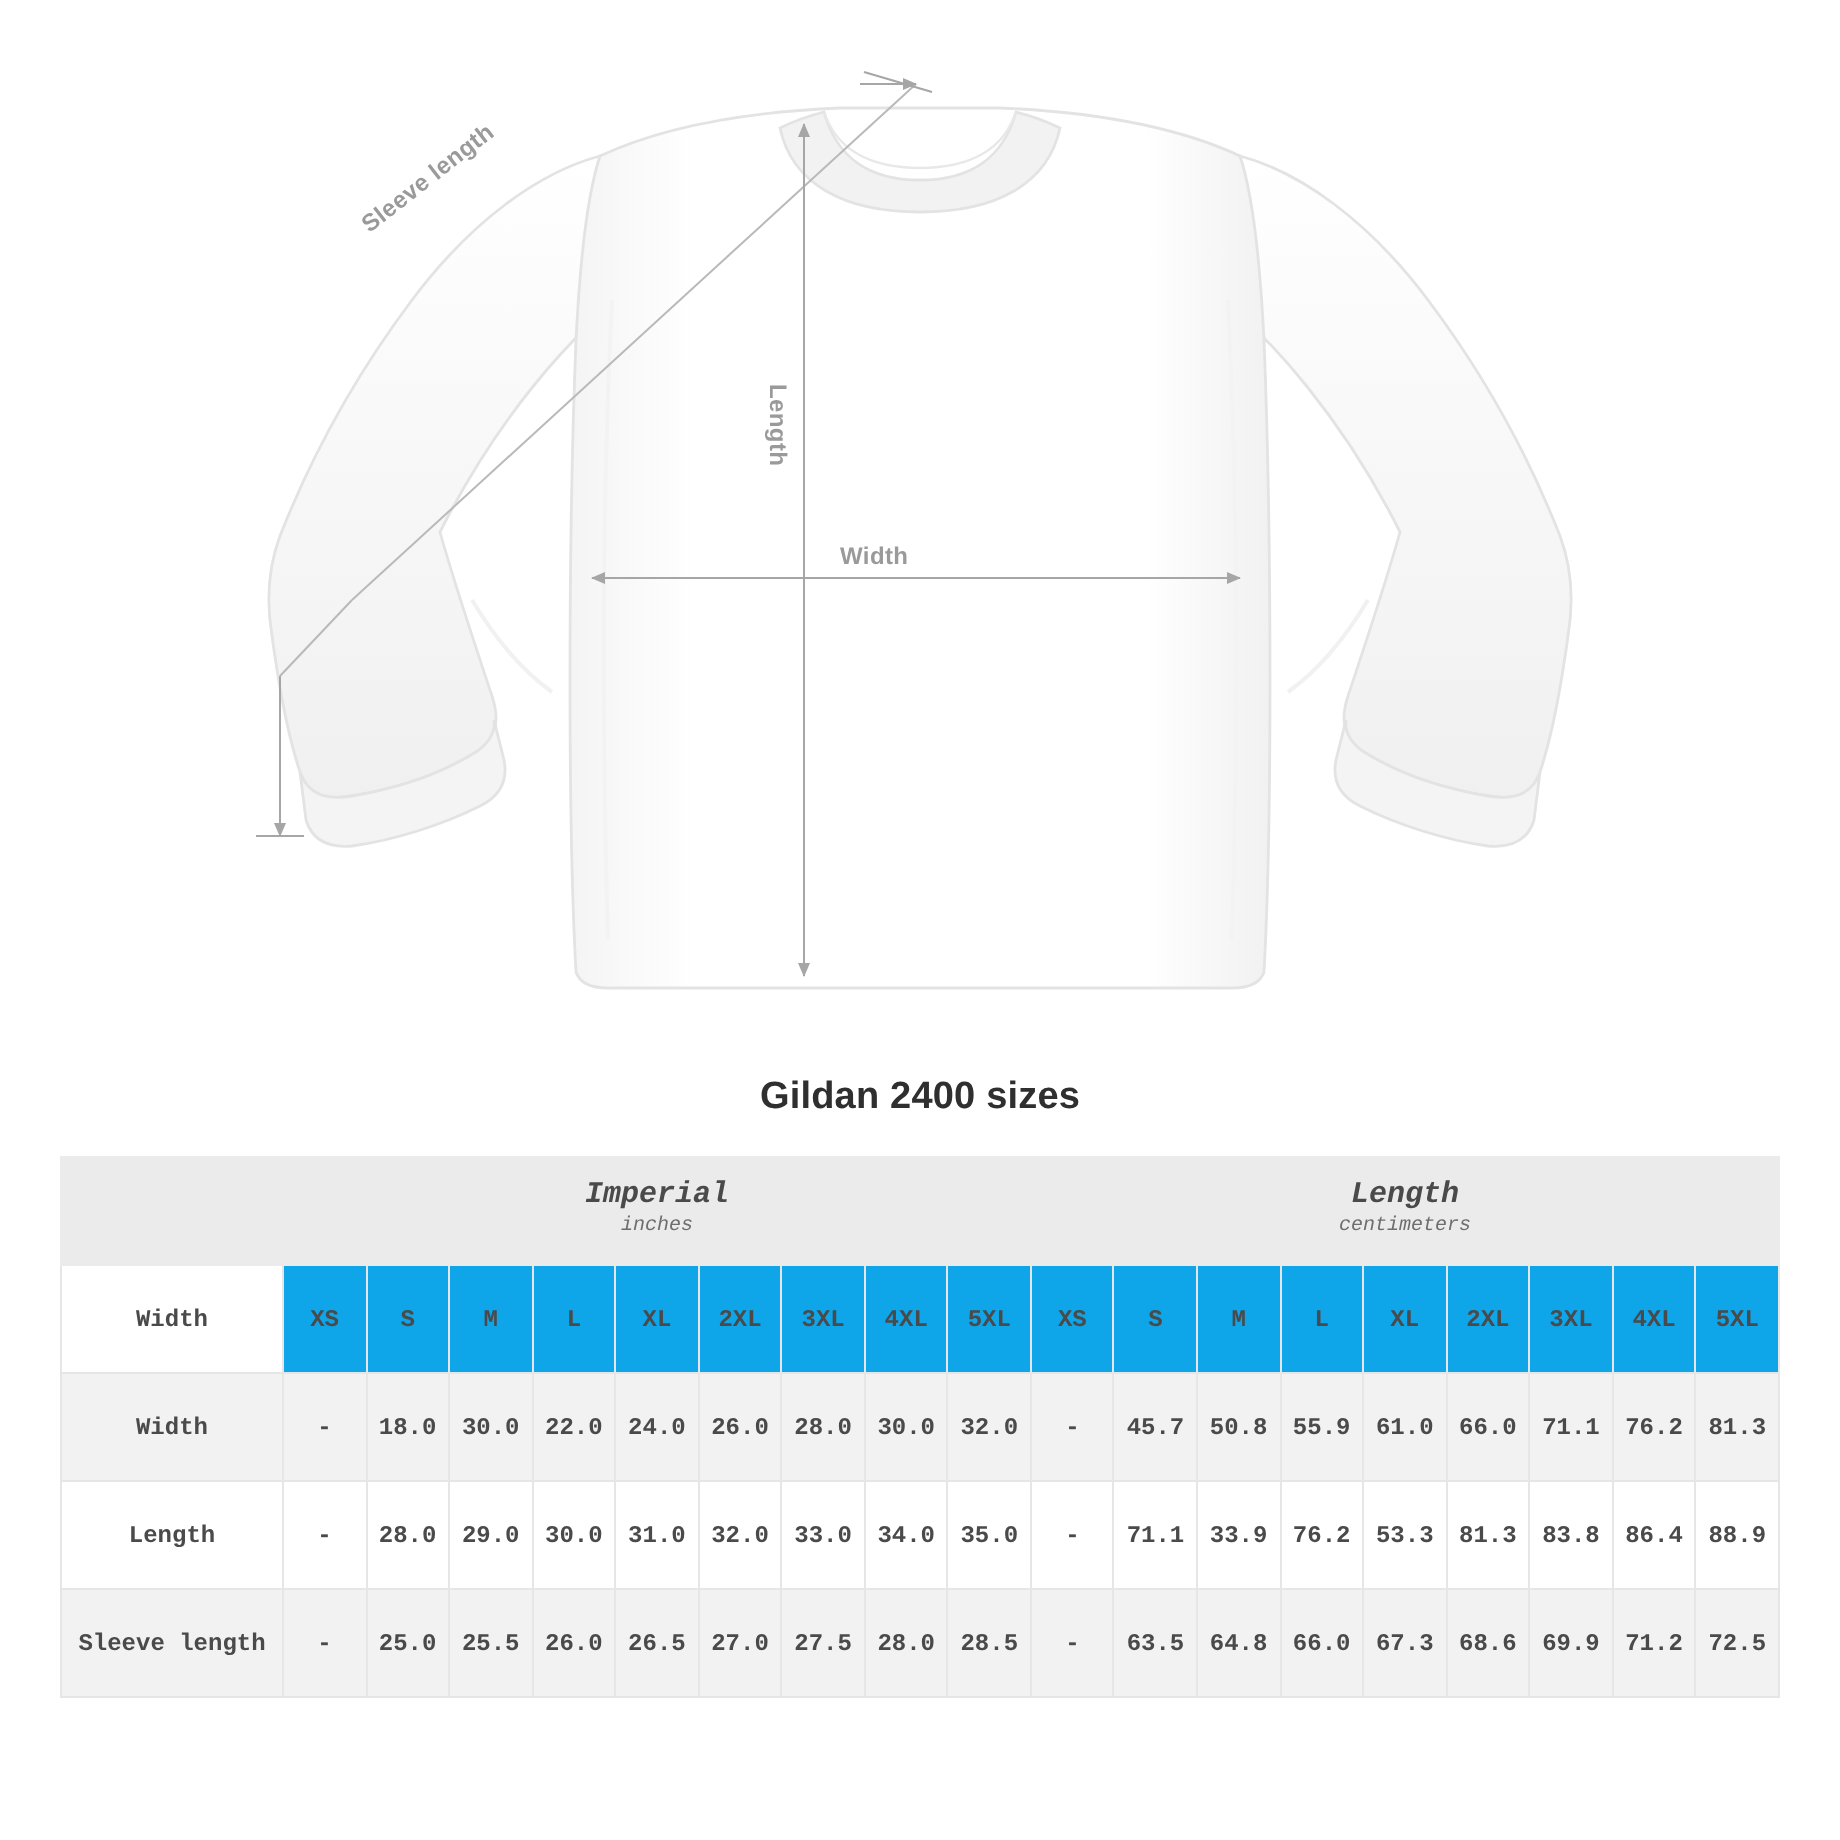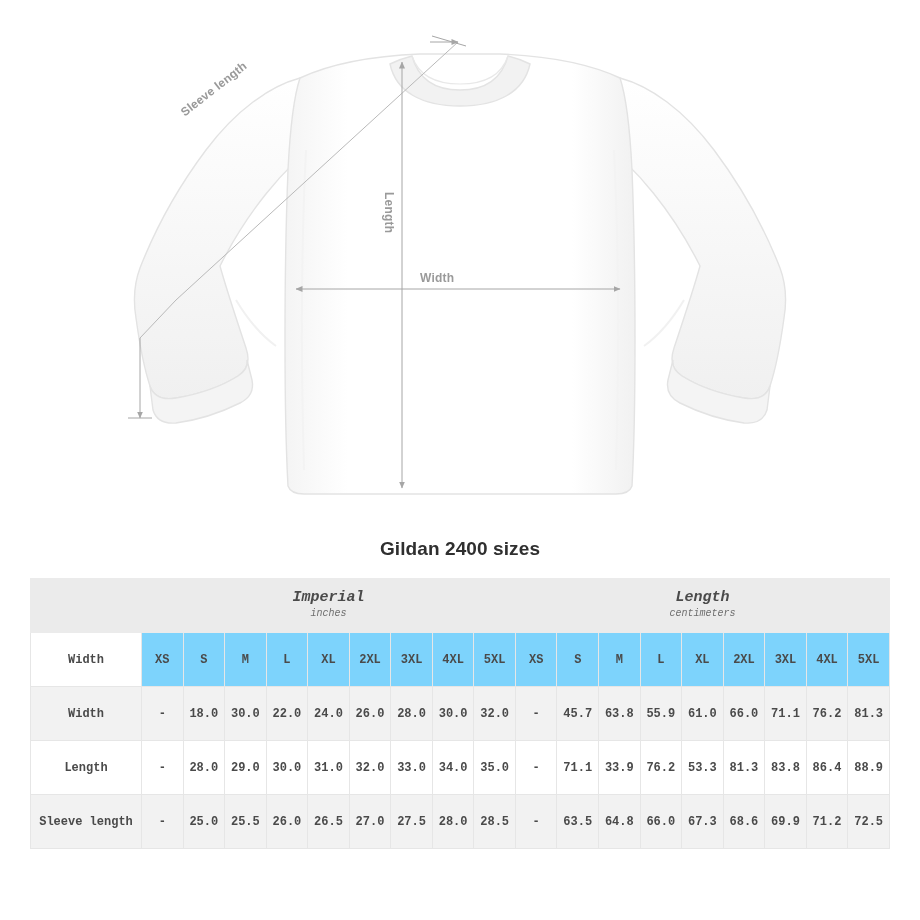--- a/index.html
+++ b/index.html
@@ -112,21 +112,21 @@
     line-height: 1.6;
   }
   .corner-blank {
     background: #ebebeb;
     border: 1px solid #ebebeb !important;
   }
   .col-head {
     font-size: 12px;
     font-weight: bold;
     color: #4a4a4a;
-    background: #7dd3fc;
+    background: #0ea5e9;
   }
   .row-head {
     font-size: 12.5px;
     font-weight: bold;
     color: #4a4a4a;
     background: #ffffff;
   }
   tr.shaded td, tr.shaded th {
     background: #f2f2f2;
   }
@@ -262,21 +262,21 @@
           <td>18.0</td>
           <td>30.0</td>
           <td>22.0</td>
           <td>24.0</td>
           <td>26.0</td>
           <td>28.0</td>
           <td>30.0</td>
           <td>32.0</td>
           <td>-</td>
           <td>45.7</td>
-          <td>63.8</td>
+          <td>50.8</td>
           <td>55.9</td>
           <td>61.0</td>
           <td>66.0</td>
           <td>71.1</td>
           <td>76.2</td>
           <td>81.3</td>
         </tr>
         <tr>
           <td class="row-head first-col">Length</td>
           <td>-</td>

